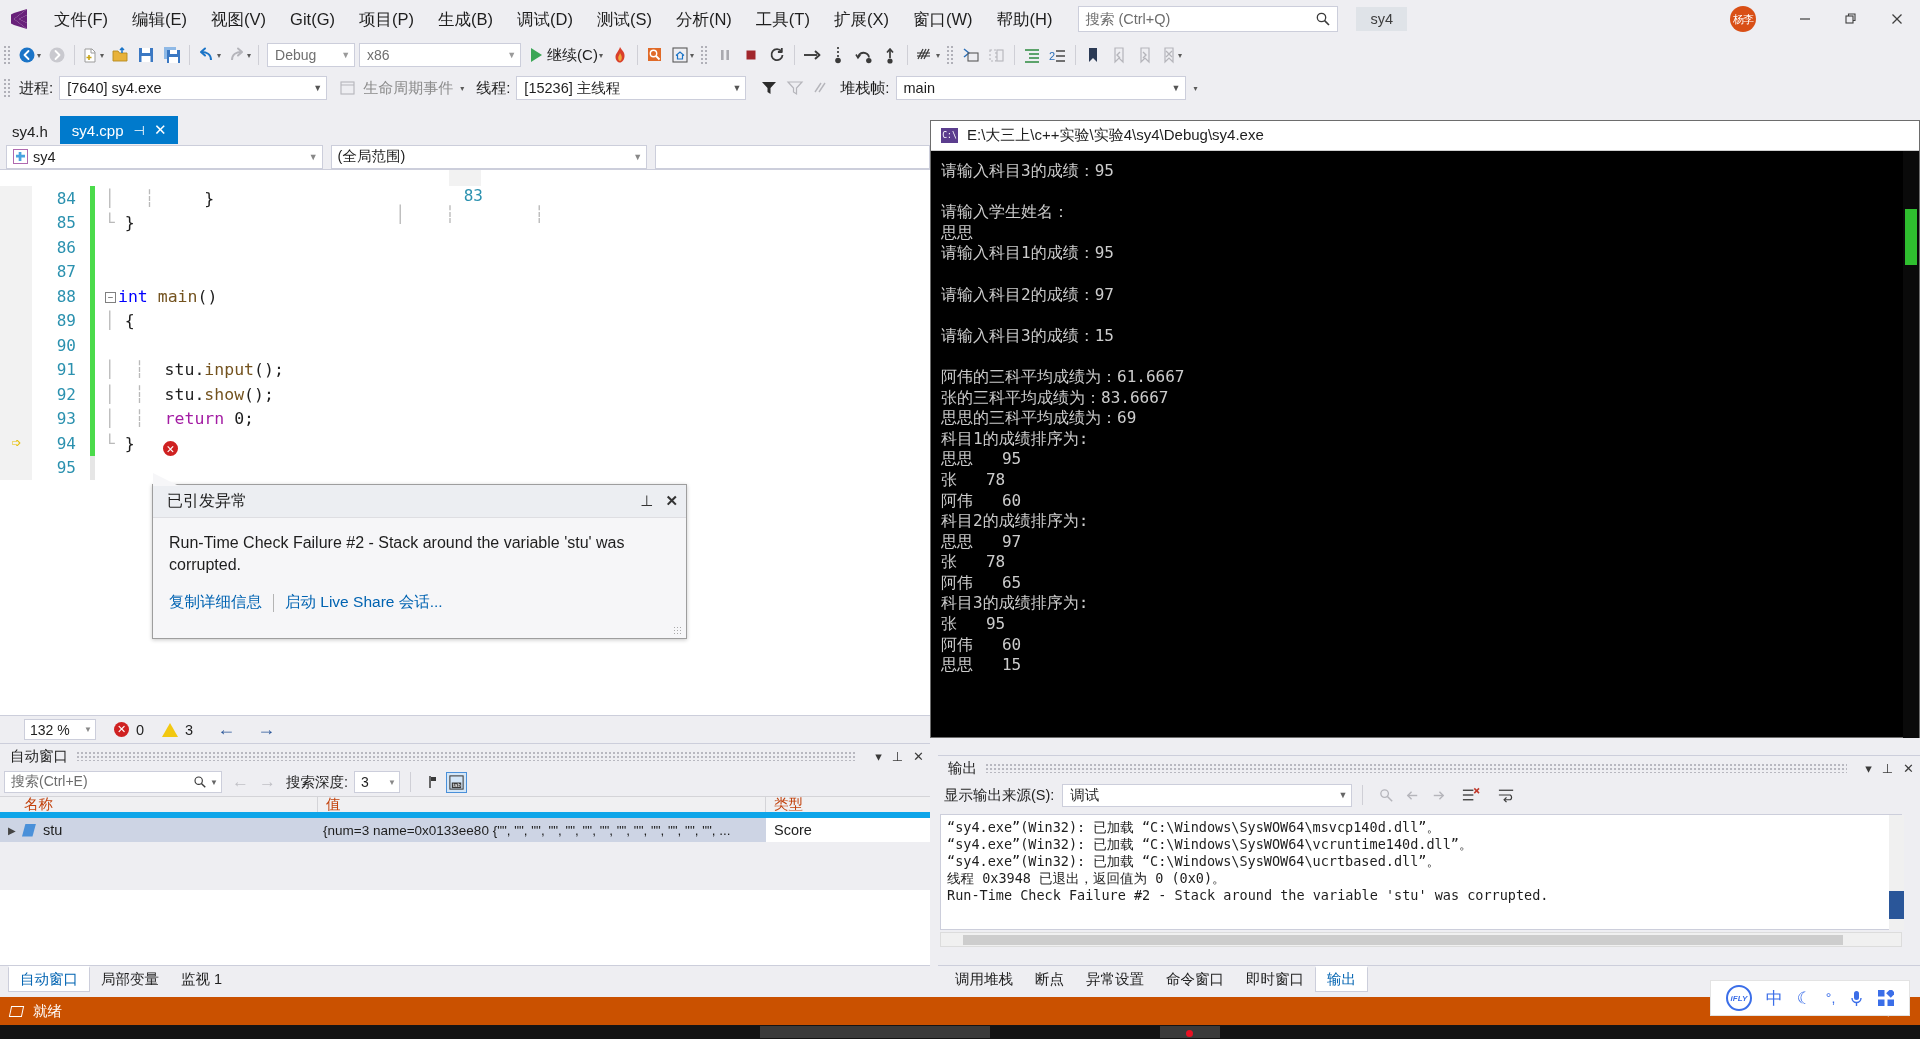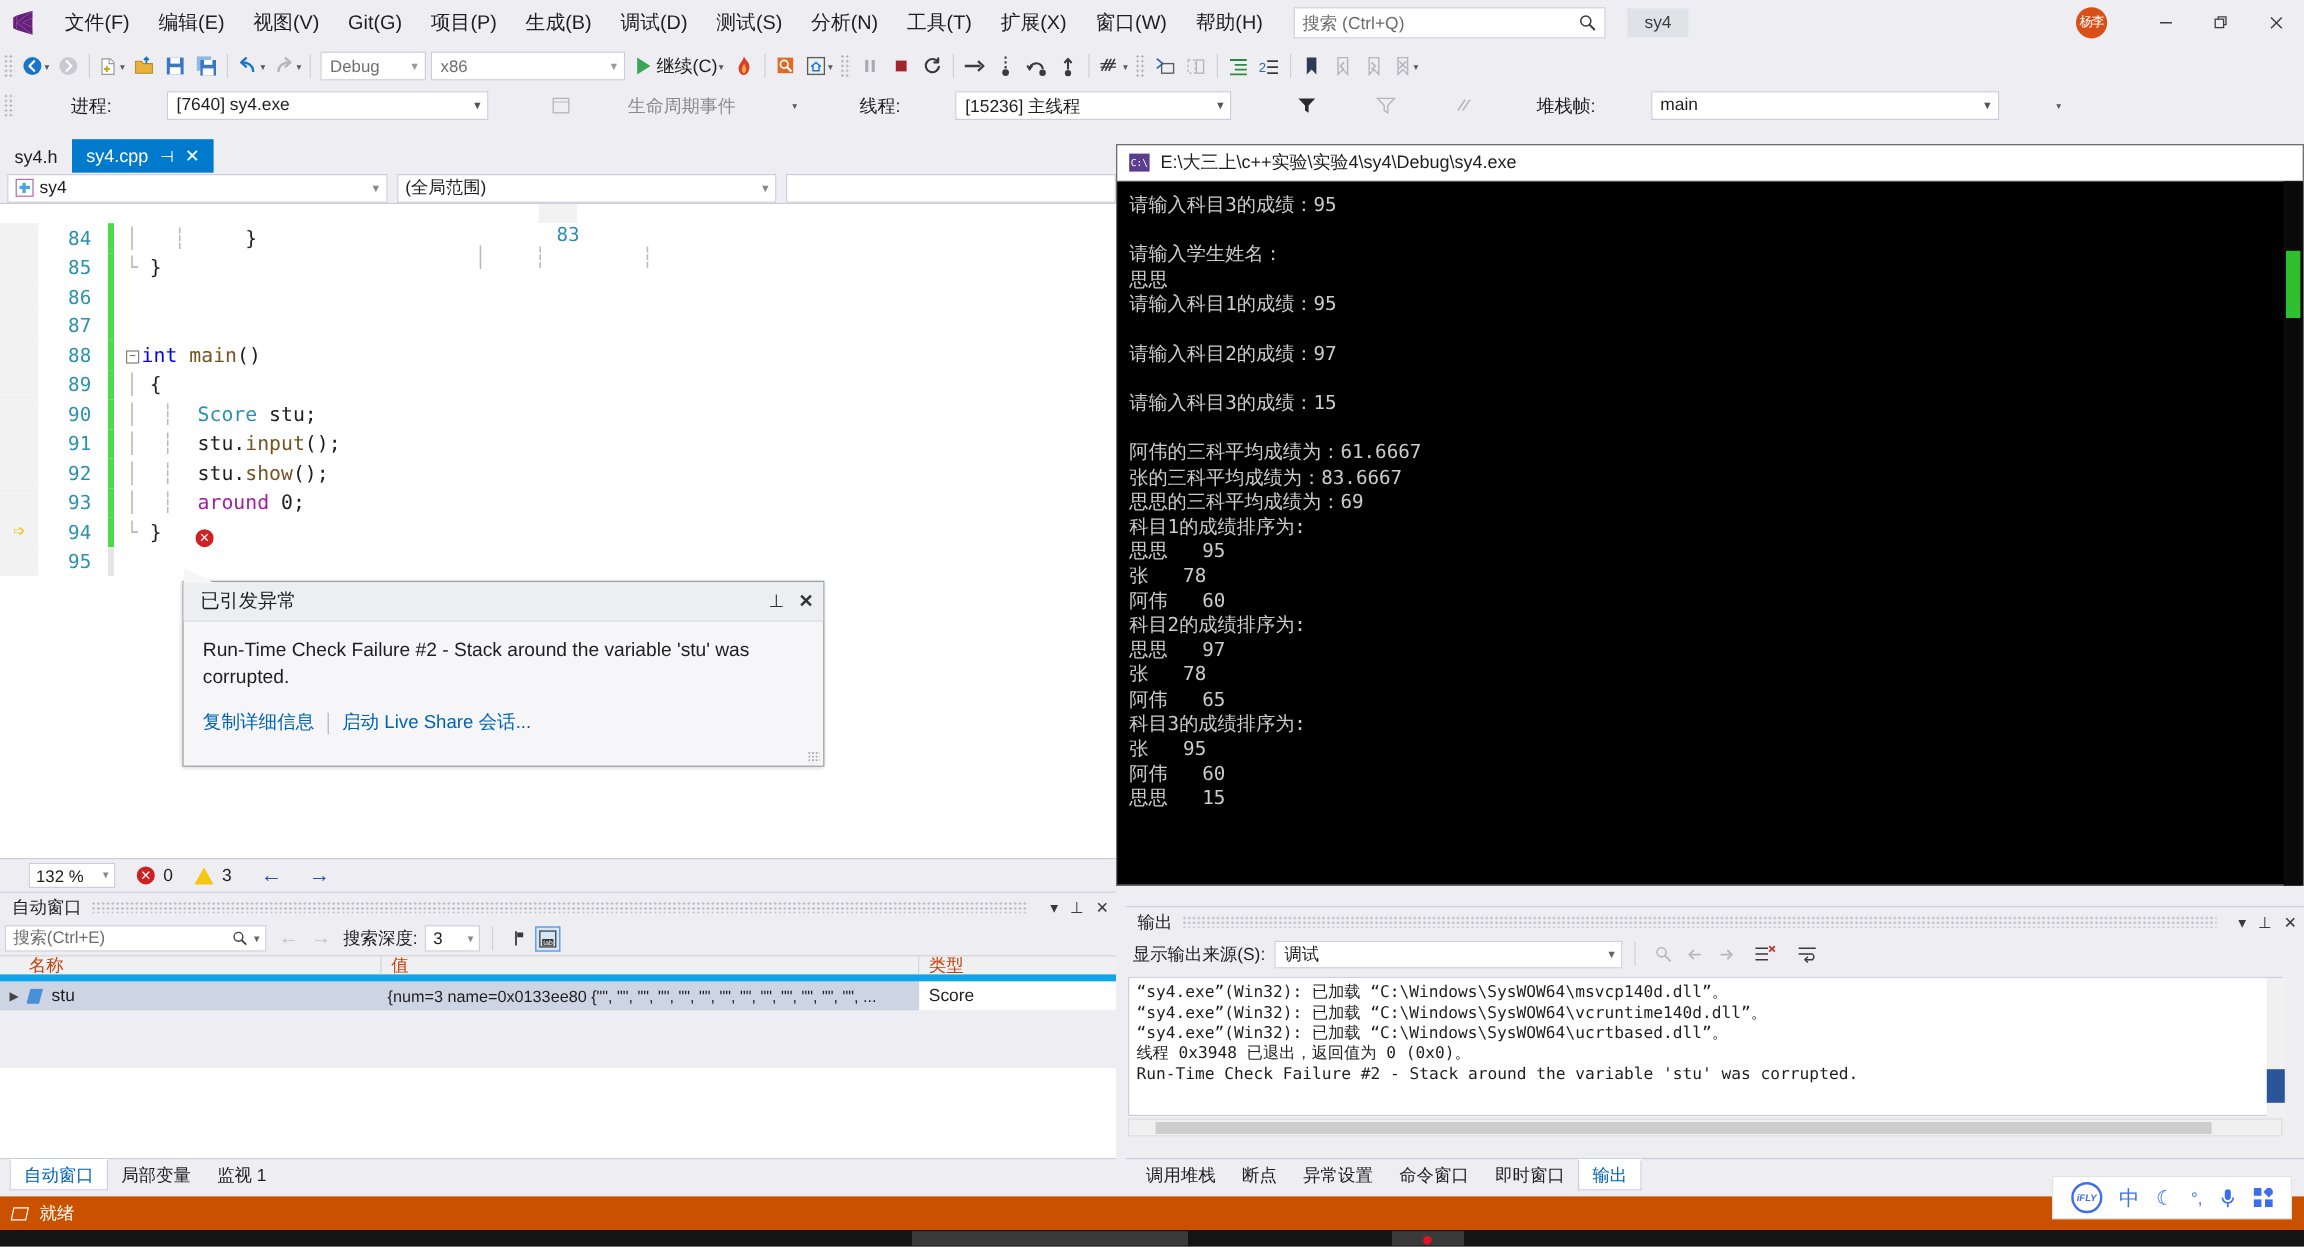--- a/index.html
+++ b/index.html
@@ -85,21 +85,21 @@
   .run-btn .tri {
     width: 0; height: 0; border-left: 11px solid #3aa655;
     border-top: 7px solid transparent; border-bottom: 7px solid transparent;
     margin-right: 5px;
   }
   .run-btn .lbl { font-size: 15px; color: #1e1e1e; white-space: nowrap; }
 
   
   .toolbar2 {
     position: absolute; left: 0; top: 72px; width: 1920px; height: 32px;
-    background: #eeeef2; display: flex; align-items: center; gap: 40px;
+    background: #eeeef2; display: flex; align-items: center;
   }
   .t2-label { font-size: 15px; color: #1e1e1e; margin: 0 6px 0 4px; white-space: nowrap; }
   .t2-combo {
     height: 24px; border: 1px solid #cccedb; background: #fff;
     display: flex; align-items: center; padding: 0 4px 0 7px;
     font-size: 14.5px; color: #1e1e1e;
   }
   .t2-combo .cval { flex: 1; white-space: nowrap; }
   .t2-combo .carrow { font-size: 9px; color: #555; margin-left: 6px; }
 
@@ -783,42 +783,41 @@
       <div class="gutter-ind"></div>
       <div class="ln">89</div>
       <div class="changebar"></div>
       <div class="codecell"><span style="color:#b9b9b9">│</span> {</div>
     </div>
 
     <div class="code-row">
       <div class="gutter-ind"></div>
       <div class="ln">90</div>
       <div class="changebar"></div>
-      <div class="codecell"><span style="color:#b9b9b9">│  ┆</span>  <span class="type-teal">Score</span> stu;</div>
     </div>
 
     <div class="code-row">
       <div class="gutter-ind"></div>
       <div class="ln">91</div>
       <div class="changebar"></div>
       <div class="codecell"><span style="color:#b9b9b9">│  ┆</span>  stu.<span class="fn-brown">input</span>();</div>
     </div>
 
     <div class="code-row">
       <div class="gutter-ind"></div>
       <div class="ln">92</div>
       <div class="changebar"></div>
       <div class="codecell"><span style="color:#b9b9b9">│  ┆</span>  stu.<span class="fn-brown">show</span>();</div>
     </div>
 
     <div class="code-row">
       <div class="gutter-ind"></div>
       <div class="ln">93</div>
       <div class="changebar"></div>
-      <div class="codecell"><span style="color:#b9b9b9">│  ┆</span>  <span class="kw-purple">around</span> 0;</div>
+      <div class="codecell"><span style="color:#b9b9b9">│  ┆</span>  <span class="kw-purple">return</span> 0;</div>
     </div>
 
     <div class="code-row">
       <div class="gutter-ind">
           <span class="yellow-arrow">➩</span>
         </div>
       <div class="ln">94</div>
       <div class="changebar"></div>
       <div class="codecell" style="display:flex;align-items:center;">
         <span><span style="color:#b9b9b9">└</span> }</span>

